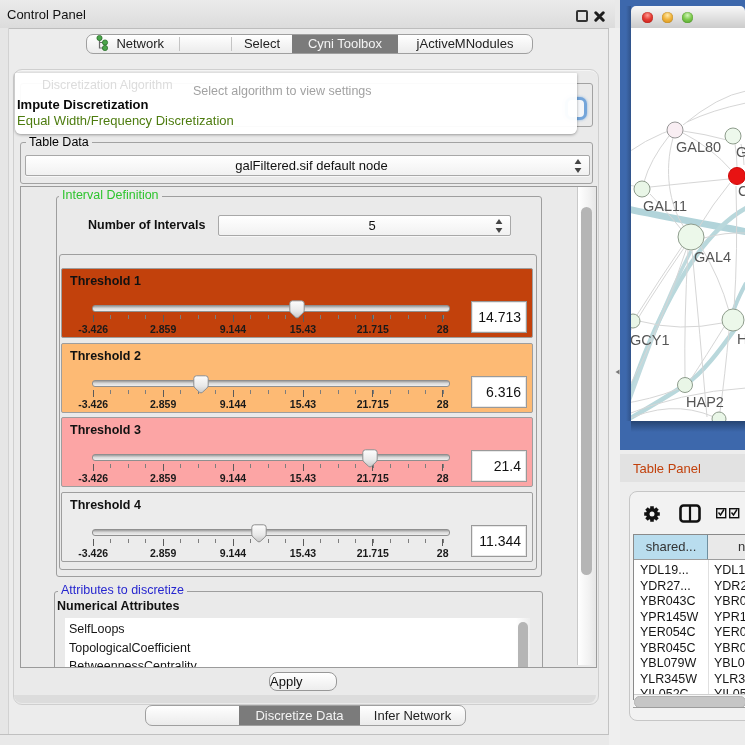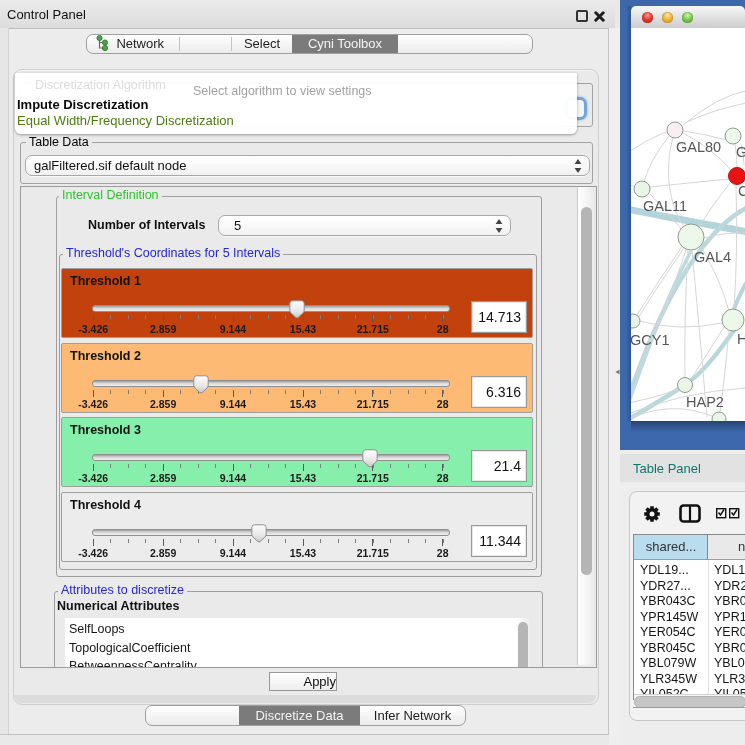--- a/index.html
+++ b/index.html
@@ -1,21 +1,21 @@
 <!DOCTYPE html>
 <html><head><meta charset="utf-8">
 <style>
 html,body{margin:0;padding:0;}
 body{width:745px;height:745px;position:relative;overflow:hidden;background:#e9e9e9;
   font-family:"Liberation Sans", sans-serif;-webkit-font-smoothing:antialiased;}
 .abs{position:absolute;}
 .grp{position:absolute;border:1px solid #a2a2a2;border-radius:3px;}
 .glab{position:absolute;background:#eaeaea;padding:0 3px;font-size:12.5px;line-height:13px;}
 .combo{position:absolute;background:linear-gradient(#ffffff,#f1f1f1);border:1px solid #a8a8a8;
-  border-radius:7px;font-size:13px;color:#111;box-shadow:0 1px 0 rgba(255,255,255,.6);}
+  border-radius:2px;font-size:13px;color:#111;box-shadow:0 1px 0 rgba(255,255,255,.6);text-align:center;}
 .tabbar{position:absolute;background:linear-gradient(#ffffff,#ebebeb);border:1px solid #9f9f9f;
   border-radius:7px;display:flex;overflow:hidden;}
 .tab{font-size:13px;color:#222;text-align:center;line-height:18px;white-space:nowrap;}
 .tabsel{background:#7b7b7b;color:#f4f4f4;}
 .tdiv{width:1px;background:#c4c4c4;margin:2px 0;}
 .bold{font-weight:bold;}
 .tickl{position:absolute;font-size:10.5px;font-weight:bold;color:#1a1a1a;transform:translateX(-50%);}
 .vbox{position:absolute;background:#fff;border:1px solid #9a9a9a;box-shadow:inset 0 0 0 1px #e8e8e8;
   font-size:14px;text-align:right;color:#111;}
 .row{height:15.5px;line-height:15.5px;font-size:12.5px;color:#161616;white-space:nowrap;}
@@ -34,20 +34,21 @@
 <div class="abs" style="left:0;top:28px;width:8px;height:706px;background:#e6e6e6;border-right:1px solid #d2d2d2;"></div>
 <div class="abs" style="left:609px;top:28px;width:11px;height:717px;background:#efefef;"></div>
 
 <div class="tabbar" style="left:86px;top:34px;width:445px;height:18px;">
  <div class="tab" style="width:92px;padding-left:0;"><span style="position:relative;top:0px;">&nbsp;&nbsp;&nbsp;&nbsp;Network</span></div>
  <div class="tdiv"></div>
  <div class="tab" style="width:51px;margin-top:20px;">Style</div>
  <div class="tdiv"></div>
  <div class="tab" style="width:60px;text-align:center;">Select</div>
  <div class="tab tabsel" style="width:106px;">Cyni Toolbox</div>
+ <div class="tab" style="width:134px;">jActiveMNodules</div>
 </div>
 <svg class="abs" style="left:95px;top:35px;" width="14" height="16" viewBox="0 0 14 16">
  <path d="M4.5 3.5 L4.5 13.5 M4.5 7.5 L9.5 7.5 M4.5 13 L9.5 13" stroke="#6a6a6a" stroke-width="1.2" fill="none"></path>
  <circle cx="4.5" cy="3" r="2.6" fill="#4aa54a" stroke="#2c6e2c" stroke-width="0.8"></circle>
  <circle cx="10" cy="7.5" r="2.6" fill="#4aa54a" stroke="#2c6e2c" stroke-width="0.8"></circle>
  <circle cx="10" cy="13" r="2.6" fill="#4aa54a" stroke="#2c6e2c" stroke-width="0.8"></circle>
 </svg>
 
 <div class="abs" style="left:13px;top:69px;width:584px;height:634px;background:#eaeaea;border:1px solid #cfcfcf;border-radius:9px;box-shadow:inset 0 1px 0 #f5f5f5;"></div>
 <div class="abs" style="left:14px;top:695px;width:582px;height:8px;background:#dcdcdc;border-radius:0 0 8px 8px;"></div>
@@ -71,21 +72,20 @@
  <div class="glab" style="left:38px;top:2px;color:#2ec42e;">Interval Definition</div>
  <div class="abs bold" style="left:67px;top:31px;font-size:12.5px;color:#111;">Number of Intervals</div>
  <div class="combo" style="left:197px;top:28px;width:291px;height:19px;line-height:19px;"><span style="padding-left:15px;">5</span>
   <svg class="abs" style="right:7px;top:3px;" width="8" height="14" viewBox="0 0 8 14">
    <path d="M4 0 L7.4 5 L0.6 5 Z" fill="#444"></path>
         <path d="M4 14 L7.4 9 L0.6 9 Z" fill="#444"></path>
   </svg>
  </div>
 
  <div class="grp" style="left:38px;top:67px;width:476px;height:314px;border-color:#9e9e9e;"></div>
- <div class="glab" style="left:42px;top:60px;color:#2626cf;">Threshold's Coordinates for 5 Intervals</div>
 
  <div class="grp" style="left:40px;top:81px;width:470px;height:68px;border-color:#9e9e9e;border-radius:2px;background:#c2410c;">
  <div class="abs bold" style="left:8px;top:5px;font-size:12.5px;color:#111;">Threshold 1</div>
  <div class="abs" style="left:30px;top:36px;width:356px;height:5px;background:linear-gradient(#9c9c9c,#d8d8d8 45%,#efefef);border:1px solid #8f8f8f;border-radius:3px;"></div>
  <div class="abs" style="left:30.7px;top:46px;width:351px;height:4px;background:repeating-linear-gradient(to right,#7d7d7d 0px,#7d7d7d 1px,transparent 1px,transparent 17.48px);"></div>
  <div class="abs" style="left:30.7px;top:46px;width:1px;height:7px;background:#5a5a5a;"></div>
  <div class="tickl" style="left:31.2px;top:54px;">-3.426</div>
  <div class="abs" style="left:100.6px;top:46px;width:1px;height:7px;background:#5a5a5a;"></div>
  <div class="tickl" style="left:101.1px;top:54px;">2.859</div>
  <div class="abs" style="left:170.5px;top:46px;width:1px;height:7px;background:#5a5a5a;"></div>
@@ -129,21 +129,21 @@
           <linearGradient id="thg1" x1="0" y1="0" x2="0" y2="1">
             <stop offset="0" stop-color="#fdfdfd"></stop>
             <stop offset="0.6" stop-color="#e8e8e8"></stop>
             <stop offset="1" stop-color="#c7c7c7"></stop>
           </linearGradient>
         </defs>
 <path d="M3.5 0.8 L12.5 0.8 Q15.2 0.8 15.2 3.5 L15.2 10.2 Q15.2 12 13.8 13.2 L9.3 17.4 Q8 18.5 6.7 17.4 L2.2 13.2 Q0.8 12 0.8 10.2 L0.8 3.5 Q0.8 0.8 3.5 0.8 Z" fill="url(#thg1)" stroke="#8d8d8d" stroke-width="1"></path>
 </svg>
  <div class="vbox" style="left:409px;top:32px;width:49px;height:30px;line-height:30px;padding-right:5px;">6.316</div>
  </div>
- <div class="grp" style="left:40px;top:230px;width:470px;height:68px;border-color:#9e9e9e;border-radius:2px;background:#86efac;">
+ <div class="grp" style="left:40px;top:230px;width:470px;height:68px;border-color:#9e9e9e;border-radius:2px;background:#fca5a5;">
  <div class="abs bold" style="left:8px;top:5px;font-size:12.5px;color:#111;">Threshold 3</div>
  <div class="abs" style="left:30px;top:36px;width:356px;height:5px;background:linear-gradient(#9c9c9c,#d8d8d8 45%,#efefef);border:1px solid #8f8f8f;border-radius:3px;"></div>
  <div class="abs" style="left:30.7px;top:46px;width:351px;height:4px;background:repeating-linear-gradient(to right,#7d7d7d 0px,#7d7d7d 1px,transparent 1px,transparent 17.48px);"></div>
  <div class="abs" style="left:30.7px;top:46px;width:1px;height:7px;background:#5a5a5a;"></div>
  <div class="tickl" style="left:31.2px;top:54px;">-3.426</div>
  <div class="abs" style="left:100.6px;top:46px;width:1px;height:7px;background:#5a5a5a;"></div>
  <div class="tickl" style="left:101.1px;top:54px;">2.859</div>
  <div class="abs" style="left:170.5px;top:46px;width:1px;height:7px;background:#5a5a5a;"></div>
  <div class="tickl" style="left:171.0px;top:54px;">9.144</div>
  <div class="abs" style="left:240.5px;top:46px;width:1px;height:7px;background:#5a5a5a;"></div>
@@ -198,21 +198,21 @@
  <div class="abs bold" style="left:36px;top:412px;font-size:12.5px;color:#111;">Numerical Attributes</div>
  <div class="abs" style="left:44px;top:431px;width:451px;height:60px;background:#ffffff;"></div>
  <div class="abs" style="left:48px;top:433px;font-size:12.5px;line-height:18.5px;color:#161616;">SelfLoops<br>TopologicalCoefficient<br>BetweennessCentrality</div>
  <div class="abs" style="left:495px;top:431px;width:14px;height:60px;background:linear-gradient(to right,#ffffff,#ededed);"></div>
  <div class="abs" style="left:497px;top:435px;width:10px;height:58px;background:#b5b5b5;border-radius:5px;"></div>
 </div>
 
 <div class="abs" style="left:577px;top:187px;width:18px;height:478px;background:linear-gradient(to right,#ffffff,#f2f2f2 60%,#e6e6e6);border-left:1px solid #c9c9c9;"></div>
 <div class="abs" style="left:581px;top:207px;width:11px;height:368px;background:#b5b5b5;border-radius:5.5px;"></div>
 
-<div class="abs" style="left:269px;top:672px;width:66px;height:17px;background:linear-gradient(#ffffff,#ededed);border:1px solid #989898;border-radius:0;text-align:right;font-size:13px;line-height:17px;color:#111;">Apply</div>
+<div class="abs" style="left:269px;top:672px;width:66px;height:17px;background:linear-gradient(#ffffff,#ededed);border:1px solid #989898;border-radius:8px;text-align:left;font-size:13px;line-height:17px;color:#111;">Apply</div>
 
 <div class="tabbar" style="left:145px;top:705px;width:319px;height:19px;">
  <div class="tab" style="width:93px;line-height:19px;margin-top:17px;">Impute Data</div>
  <div class="tab tabsel" style="width:121px;line-height:19px;">Discretize Data</div>
  <div class="tab" style="width:105px;line-height:19px;">Infer Network</div>
 </div>
 
 <svg class="abs" style="left:615px;top:369px;" width="5" height="6" viewBox="0 0 5 6">
     <path d="M0.5 3 L4.5 0.5 L4.5 5.5 Z" fill="#787878"></path>
   </svg>
@@ -282,21 +282,21 @@
   <text x="694" y="262">GAL4</text>
   <text x="630" y="345">GCY1</text>
   <text x="737" y="344">HIS4</text>
   <text x="686" y="407">HAP2</text>
  </g>
 </svg>
 </div>
 
 <div class="abs" style="left:620px;top:450px;width:125px;height:295px;background:#ededed;"></div>
 <div class="abs" style="left:620px;top:454px;width:125px;height:28px;background:#e2e2e2;"></div>
-<div class="abs" style="left:633px;top:461px;font-size:13px;color:#0f766e;">Table Panel</div>
+<div class="abs" style="left:633px;top:461px;font-size:13px;color:#c2410c;">Table Panel</div>
 <div class="abs" id="tablepanel" style="left:629px;top:491px;width:126px;height:228px;background:#f2f2f2;border:1px solid #c6c6c6;border-radius:8px 0 0 8px;overflow:hidden;">
 
  <svg class="abs" style="left:13px;top:13px;" width="18" height="18" viewBox="0 0 18 18">
   <g fill="#111">
         <circle cx="9" cy="9" r="6"></circle>
   <g stroke="#111" stroke-width="3.6">
    <path d="M9 1.2 L9 16.8 M1.2 9 L16.8 9 M3.5 3.5 L14.5 14.5 M14.5 3.5 L3.5 14.5"></path>
   </g>
       </g>
   <circle cx="9" cy="9" r="2.5" fill="#f2f2f2"></circle>
@@ -346,16 +346,16 @@
         <div class="row">YIL052C</div>
   </div>
  </div>
 
  <div class="abs" style="left:4px;top:202px;width:122px;height:13px;background:#f7f7f7;border-top:1px solid #cfcfcf;"></div>
  <div class="abs" style="left:4px;top:204px;width:110px;height:9.5px;background:#c6c6c6;border:1px solid #b2b2b2;border-radius:5.5px;"></div>
  <div class="abs" style="left:3px;top:215px;width:123px;height:1px;background:#9d9d9d;"></div>
 </div>
 
 <div class="abs" style="left:15px;top:73px;width:562px;height:61px;background:rgba(255,255,255,0.96);border-radius:1px 1px 6px 6px;box-shadow:0 1px 3px rgba(0,0,0,0.35);"></div>
-<div class="abs" style="left:35px;top:78px;font-size:12.5px;color:#dcdcdc;">Discretization Algorithm</div>
+<div class="abs" style="left:42px;top:78px;font-size:12.5px;color:#dcdcdc;">Discretization Algorithm</div>
 <div class="abs" style="left:193px;top:84px;font-size:12.5px;color:#a2a2a2;">Select algorithm to view settings</div>
 <div class="abs bold" style="left:17px;top:97px;font-size:13px;color:#0a0a0a;">Impute Discretization</div>
 <div class="abs" style="left:17px;top:113px;font-size:13px;color:#4d7c0f;">Equal Width/Frequency Discretization</div>
 
 </body></html>

